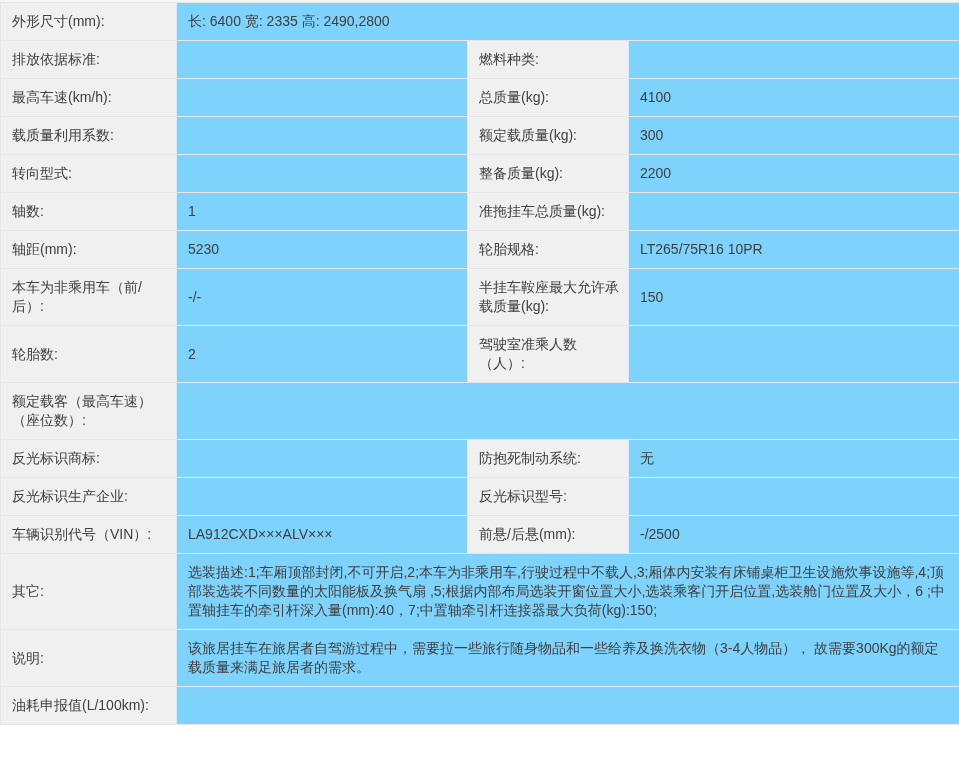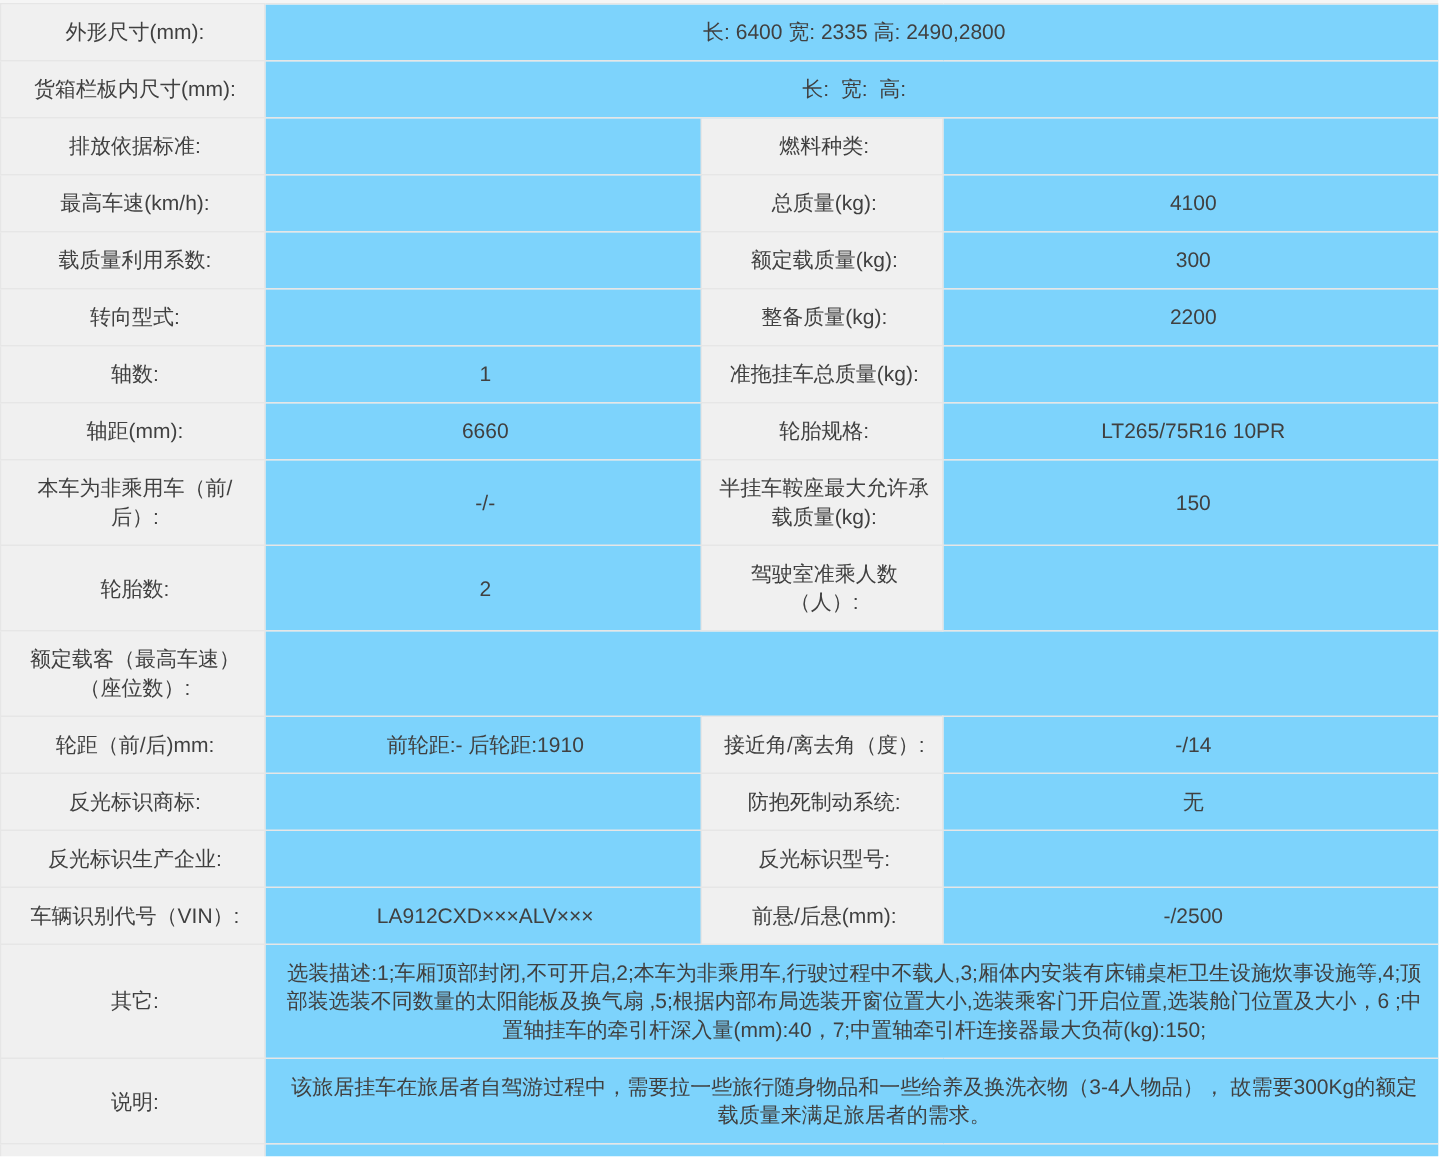--- a/index.html
+++ b/index.html
@@ -31,21 +31,20 @@
     border-right:1px solid var(--border);
     border-top:1px solid var(--border);
   }
   table.spec td{
     border:1px solid var(--border);
     font-size:14px;
     line-height:19px;
     padding:9px 8px 9px 11px;
     vertical-align:middle;
     word-break:break-all;
-    text-align:center;
   }
   td.lbl{
     background:var(--label-bg);
     border-right-color:#f7f7f7;
   }
   td.val{
     background:#7dd3fc;
     white-space:pre-wrap;
   }
 </style>
@@ -57,24 +56,20 @@
     <colgroup>
       <col style="width:176px">
       <col style="width:291px">
       <col style="width:161px">
       <col style="width:331px">
     </colgroup>
     <tbody>
         <tr>
           <td class="lbl">外形尺寸(mm):</td>
           <td class="val" colspan="3">长: 6400 宽: 2335 高: 2490,2800</td>
-        </tr>
-        <tr>
-          <td class="lbl">货箱栏板内尺寸(mm):</td>
-          <td class="val" colspan="3">长:  宽:  高:</td>
         </tr>
         <tr>
           <td class="lbl">排放依据标准:</td>
           <td class="val"></td>
           <td class="lbl">燃料种类:</td>
           <td class="val"></td>
         </tr>
         <tr>
           <td class="lbl">最高车速(km/h):</td>
           <td class="val"></td>
@@ -94,45 +89,39 @@
           <td class="val">2200</td>
         </tr>
         <tr>
           <td class="lbl">轴数:</td>
           <td class="val">1</td>
           <td class="lbl">准拖挂车总质量(kg):</td>
           <td class="val"></td>
         </tr>
         <tr>
           <td class="lbl">轴距(mm):</td>
-          <td class="val">6660</td>
+          <td class="val">5230</td>
           <td class="lbl">轮胎规格:</td>
           <td class="val">LT265/75R16 10PR</td>
         </tr>
         <tr>
           <td class="lbl">本车为非乘用车（前/后）:</td>
           <td class="val">-/-</td>
           <td class="lbl">半挂车鞍座最大允许承载质量(kg):</td>
           <td class="val">150</td>
         </tr>
         <tr>
           <td class="lbl">轮胎数:</td>
           <td class="val">2</td>
           <td class="lbl">驾驶室准乘人数（人）:</td>
           <td class="val"></td>
         </tr>
         <tr>
           <td class="lbl">额定载客（最高车速）（座位数）:</td>
           <td class="val" colspan="3"></td>
-        </tr>
-        <tr>
-          <td class="lbl">轮距（前/后)mm:</td>
-          <td class="val">前轮距:- 后轮距:1910</td>
-          <td class="lbl">接近角/离去角（度）:</td>
-          <td class="val">-/14</td>
         </tr>
         <tr>
           <td class="lbl">反光标识商标:</td>
           <td class="val"></td>
           <td class="lbl">防抱死制动系统:</td>
           <td class="val">无</td>
         </tr>
         <tr>
           <td class="lbl">反光标识生产企业:</td>
           <td class="val"></td>

